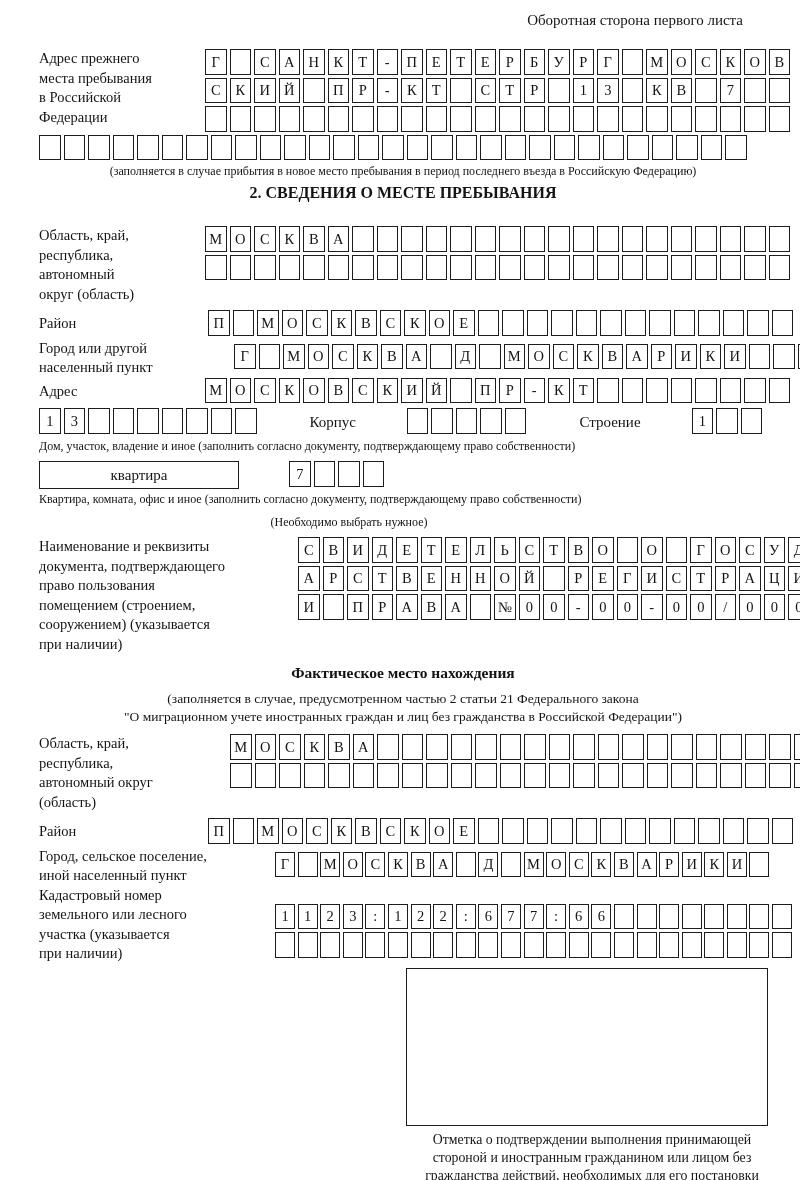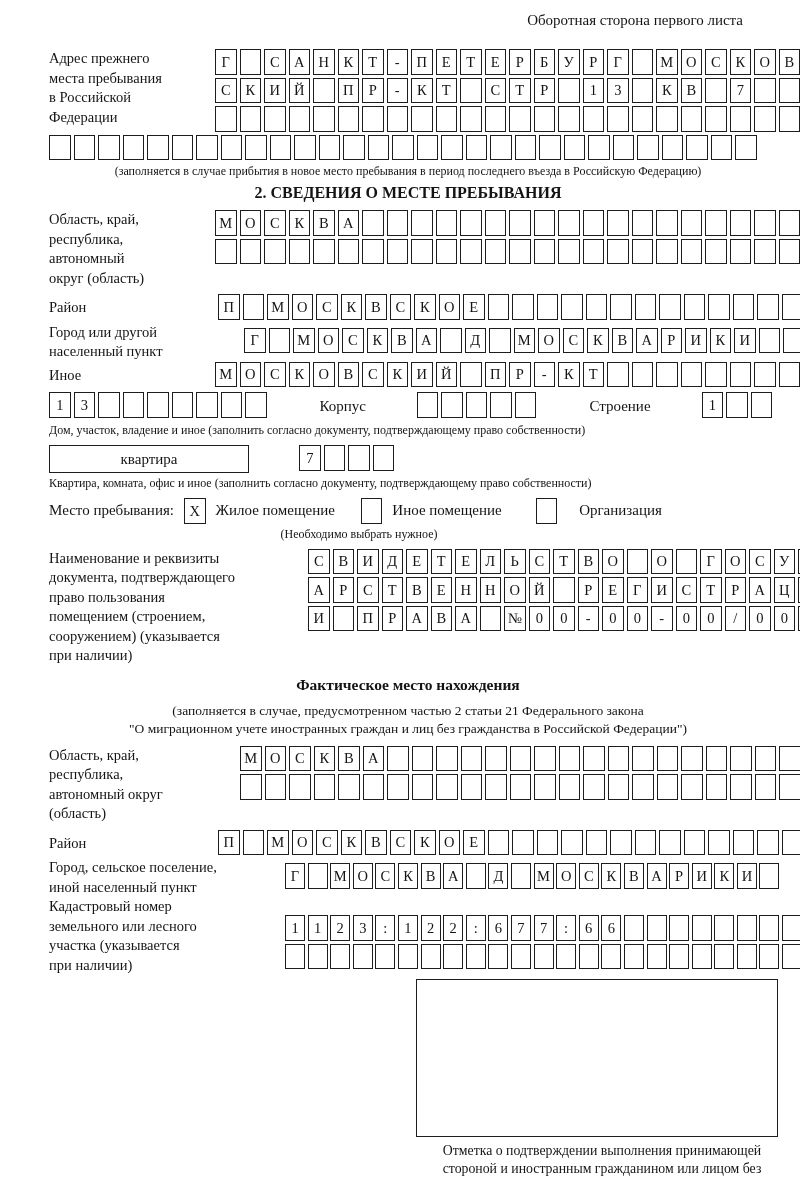--- a/index.html
+++ b/index.html
@@ -2,42 +2,42 @@
 <html><head>
 <meta charset="utf-8">
 <style>
   html,body{margin:0;padding:0;background:#ffffff;}
   body{
     width:800px;height:1180px;
     font-family:"Liberation Serif","DejaVu Serif",serif;
     color:#141414;
     -webkit-font-smoothing:antialiased;
   }
-  .page{padding:12px 33px 0 49px;box-sizing:border-box;width:800px;height:1180px;overflow:hidden;position:relative;}
+  .page{padding:12px 33px 0 39px;box-sizing:border-box;width:800px;height:1180px;overflow:hidden;position:relative;}
   .hdr-right{text-align:right;font-size:15px;padding-right:24px;margin-bottom:20px;}
 
   .frow{display:flex;align-items:flex-start;gap:44px;}
   .lbl{font-size:14.5px;line-height:19.5px;white-space:pre-line;flex-shrink:0;}
   .w122{width:122px;} .w125{width:125px;} .w151{width:151px;}
   .w147{width:147px;} .w192{width:192px;} .w215{width:215px;}
 
   .cellcol{display:flex;flex-direction:column;}
   .cellrow{display:flex;gap:3px;margin-bottom:3px;}
   .cell{
     width:21.5px;height:25.5px;box-sizing:border-box;
     border:1.6px solid #1d1d1d;background:#fff;
     display:flex;align-items:center;justify-content:center;
     font-size:14.5px;line-height:1;flex-shrink:0;
   }
   .tight{gap:2.6px;}
   .tight .cell{width:20px;}
 
   .note{font-size:12px;line-height:17px;}
   .center{text-align:center;}
-  .sect-title{font-weight:bold;font-size:16px;text-align:center;margin:4px 0 8px 0;}
+  .sect-title{font-weight:bold;font-size:16px;text-align:center;margin:4px 0 24px 0;}
 
   .widebox{
     height:28px;box-sizing:border-box;border:1.6px solid #1d1d1d;
     display:flex;align-items:center;justify-content:center;
     font-size:15px;flex-shrink:0;
   }
   .inline-lbl{font-size:15px;line-height:28px;padding:0 7px 0 9px;white-space:nowrap;}
 
   .houserow{margin:2px 0 2px 0;}
   .houserow .cellrow{margin-bottom:0;}
@@ -307,21 +307,21 @@
         <div class="cell">И</div>
         <div class="cell">К</div>
         <div class="cell">И</div>
         <div class="cell"></div>
         <div class="cell"></div>
         <div class="cell"></div>
       </div>
   </div>
 
   <div class="frow">
-    <div class="lbl w122" style="line-height:26px;">Иное</div>
+    <div class="lbl w122" style="line-height:26px;">Адрес</div>
     <div class="cellrow">
         <div class="cell">М</div>
         <div class="cell">О</div>
         <div class="cell">С</div>
         <div class="cell">К</div>
         <div class="cell">О</div>
         <div class="cell">В</div>
         <div class="cell">С</div>
         <div class="cell">К</div>
         <div class="cell">И</div>
@@ -379,29 +379,20 @@
     <div class="widebox" style="width:200px;margin-right:6px;">квартира</div>
     <div class="cellrow">
         <div class="cell">7</div>
         <div class="cell"></div>
         <div class="cell"></div>
         <div class="cell"></div>
       </div>
   </div>
   <div class="note sub-note">Квартира, комната, офис и иное (заполнить согласно документу, подтверждающему право собственности)</div>
 
-  <div class="stayrow">
-    <span>Место пребывания:</span>
-    <div class="cell">X</div>
-    <span>Жилое помещение</span>
-    <div class="cell" style="margin-left:26px;"></div>
-    <span>Иное помещение</span>
-    <div class="cell" style="margin-left:34px;margin-right:22px;"></div>
-    <span>Организация</span>
-  </div>
   <div class="note center stay-note">(Необходимо выбрать нужное)</div>
 
   <div class="frow">
     <div class="lbl w215">Наименование и реквизиты
 документа, подтверждающего
 право пользования
 помещением (строением,
 сооружением) (указывается
 при наличии)</div>
     <div class="cellcol">

